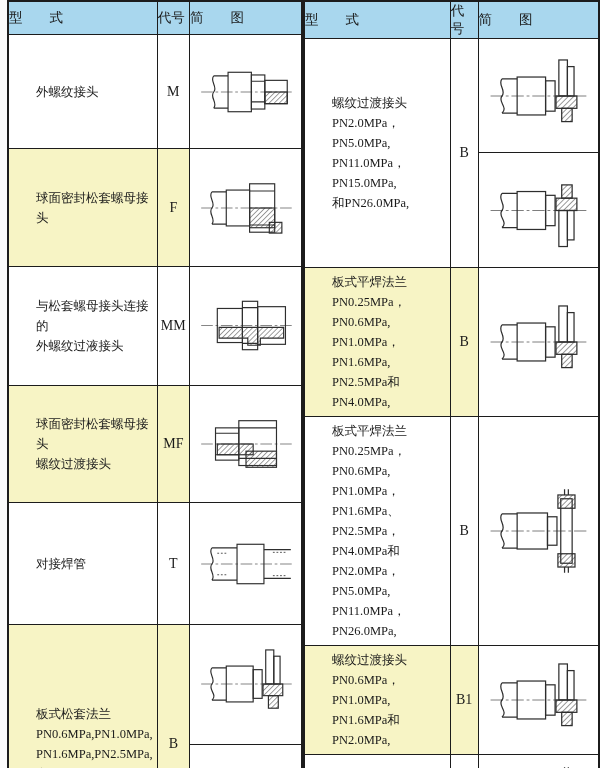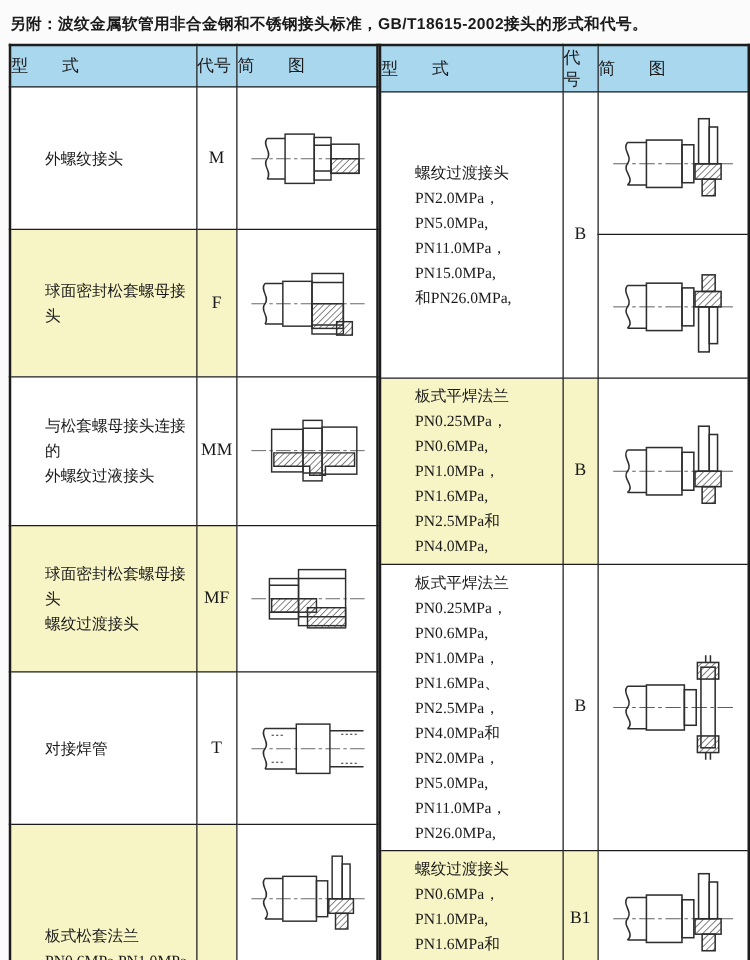--- a/index.html
+++ b/index.html
@@ -106,21 +106,20 @@
       <rect x="82" y="12" width="12" height="68"></rect>
       <rect class="hatch" x="79" y="8" width="18" height="14"></rect>
       <rect class="hatch" x="79" y="70" width="18" height="14"></rect>
       <path d="M86,2 V8 M90,2 V8 M86,84 V90 M90,84 V90"></path>
     </symbol>
   </defs>
 </svg>
 
 <div class="page">
 
-  <div class="doc-title">另附：波纹金属软管用非合金钢和不锈钢接头标准，GB/T18615-2002接头的形式和代号。</div>
 
   <div class="tables">
 
     <table>
       <colgroup>
           <col style="width:142px">
           <col style="width:33px">
           <col style="width:113px">
         </colgroup>
       <tbody>

